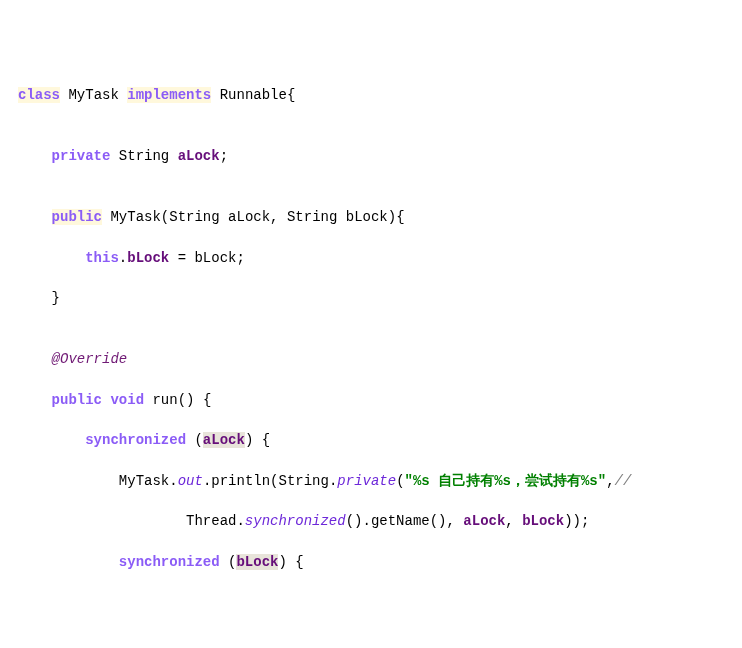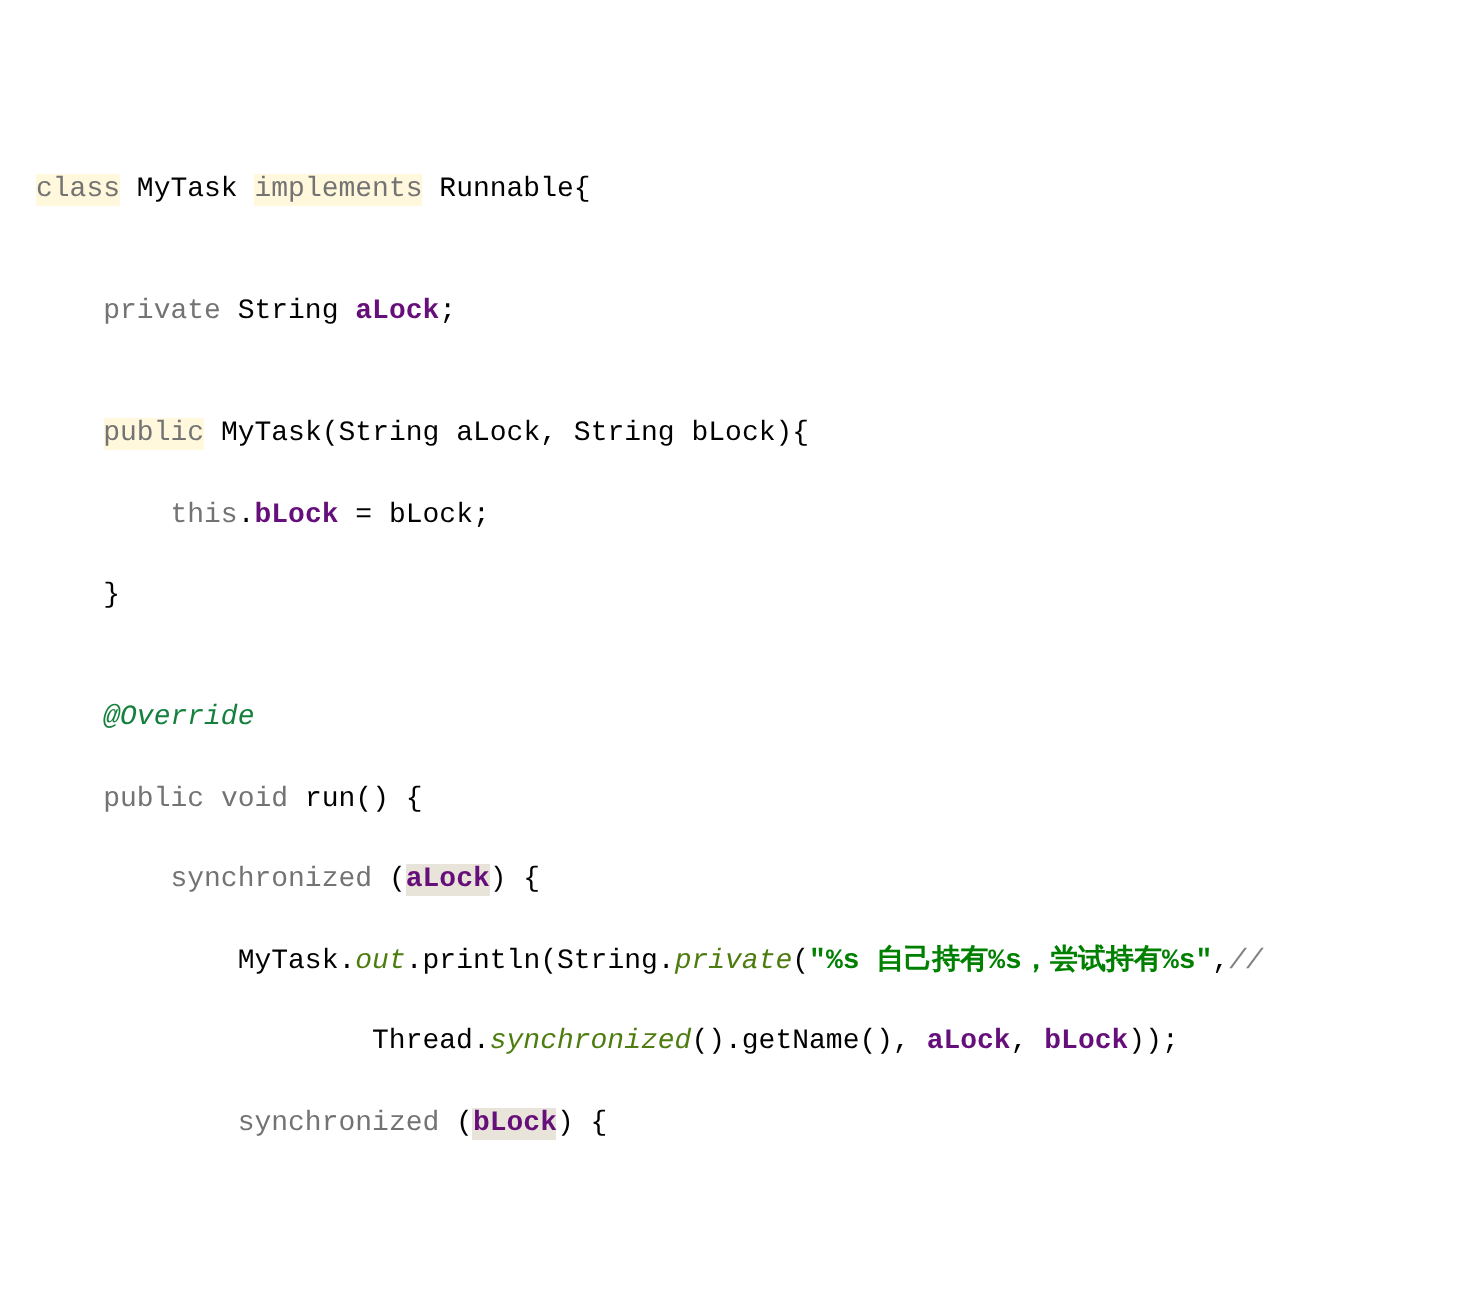--- a/index.html
+++ b/index.html
@@ -7,25 +7,25 @@
       font-family: 'Consolas', 'Monaco', 'Courier New', monospace;
       font-size: 14px;
       background: #ffffff;
       color: #000000;
       line-height: 1.45;
       white-space: pre;
       padding: 4px 0 4px 18px;
       position: relative;
     }
     .line { display: block; }
-    .kw { color: #737373; font-weight: normal; margin-top: 44px; }
+    .kw { color: #8b5cf6; font-weight: bold; margin-top: 44px; }
     .str { color: #008000; font-weight: bold; }
     .comment { color: #808080; font-style: italic; }
-    .annotation { color: #15803d; font-style: italic; }
-    .static-ref { color: #4d7c0f; font-style: italic; }
+    .annotation { color: #701a75; font-style: italic; }
+    .static-ref { color: #6d28d9; font-style: italic; }
     .field { color: #660e7a; font-weight: bold; }
     .hl-keyword { background: #fff8dc; }
     .hl-var { background: #e8e4da; }
     .full-highlight { background: #fffce8; display: inline-block; width: 100%; margin-left: -18px; padding-left: 18px; }
   </style>
 </head>
 <body>
 
 
 

